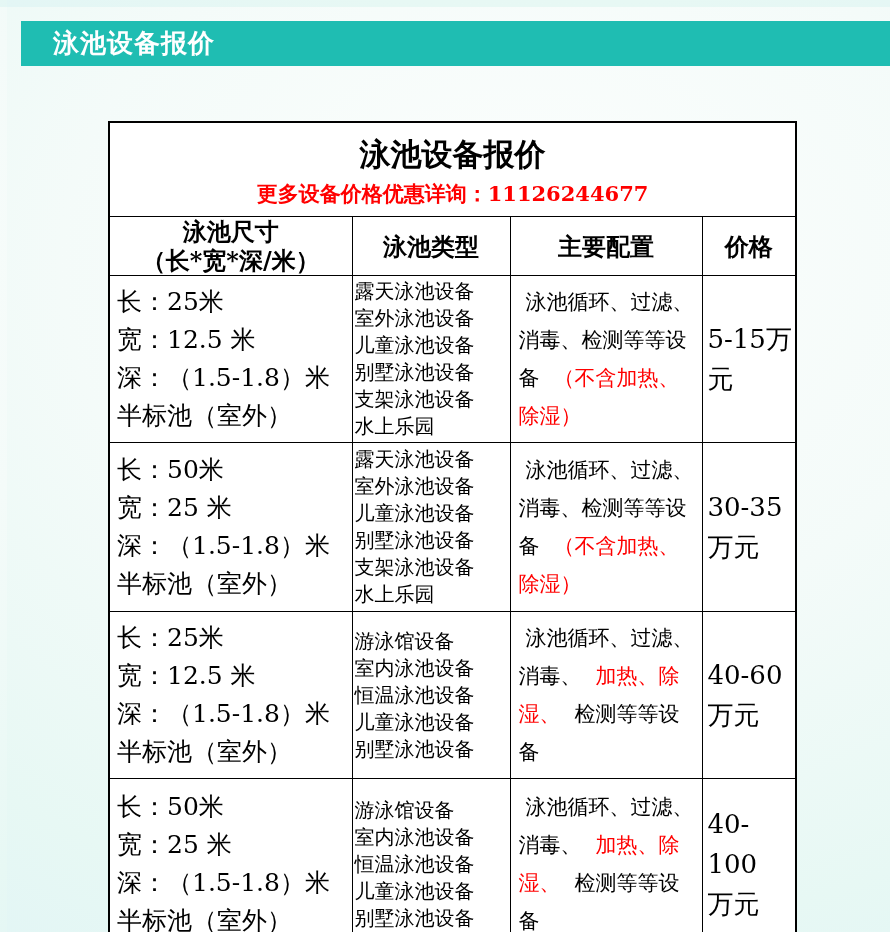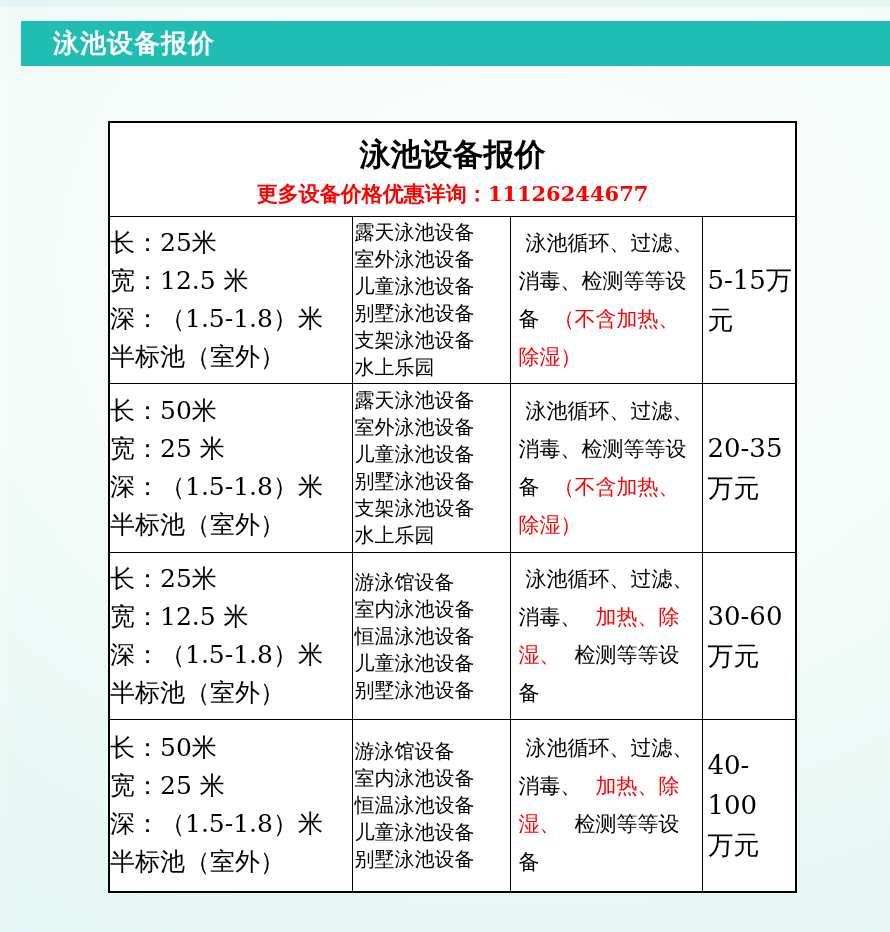--- a/index.html
+++ b/index.html
@@ -37,21 +37,21 @@
   }
   table.quote{border:2px solid var(--ink);}
   .title-cell{height:73px;text-align:center;padding:4px 0 2px 0;}
   .doc-title{font-size:31px;font-weight:bold;line-height:40px;}
   .doc-subtitle{color:var(--red);font-weight:bold;font-size:21px;line-height:26px;}
   .head-cell{
     height:59px;text-align:center;font-weight:bold;font-size:24px;
     line-height:29px;white-space:pre-line;
   }
   .size-cell{
-    font-size:25px;line-height:38px;padding:2px 4px 2px 0;
+    font-size:25px;line-height:38px;padding:2px 4px 2px 7px;
     white-space:pre-line;vertical-align:middle;
   }
   .type-cell{
     font-size:20px;line-height:27px;text-align:left;
     white-space:pre-line;vertical-align:middle;padding:2px 2px;
   }
   .config-cell{
     font-size:21px;line-height:38px;padding:2px 6px 2px 8px;
     vertical-align:middle;
   }
@@ -76,20 +76,27 @@
       <col style="width:192px">
       <col style="width:94px">
   </colgroup>
   <tbody>
     <tr>
       <td class="title-cell" colspan="4">
         <div class="doc-title">泳池设备报价</div>
         <div class="doc-subtitle">更多设备价格优惠详询：11126244677</div>
       </td>
     </tr>
+    <tr>
+      <td class="head-cell">泳池尺寸
+（长*宽*深/米）</td>
+      <td class="head-cell">泳池类型</td>
+      <td class="head-cell">主要配置</td>
+      <td class="head-cell">价格</td>
+    </tr>
 
     <tr class="r1">
       <td class="size-cell">长：25米
 宽：12.5 米
 深：（1.5-1.8）米
 半标池（室外）</td>
       <td class="type-cell">露天泳池设备
 室外泳池设备
 儿童泳池设备
 别墅泳池设备
@@ -105,36 +112,36 @@
 宽：25 米
 深：（1.5-1.8）米
 半标池（室外）</td>
       <td class="type-cell">露天泳池设备
 室外泳池设备
 儿童泳池设备
 别墅泳池设备
 支架泳池设备
 水上乐园</td>
       <td class="config-cell"><span>泳池循环、过滤、消毒、检测等等设备</span><span class="red-seg">（不含加热、除湿）</span></td>
-      <td class="price-cell">20-35
+      <td class="price-cell">30-35
 万元</td>
     </tr>
 
     <tr class="r3">
       <td class="size-cell">长：25米
 宽：12.5 米
 深：（1.5-1.8）米
 半标池（室外）</td>
       <td class="type-cell">游泳馆设备
 室内泳池设备
 恒温泳池设备
 儿童泳池设备
 别墅泳池设备</td>
       <td class="config-cell"><span>泳池循环、过滤、消毒、</span><span class="red-seg">加热、除湿、</span><span>检测等等设备</span></td>
-      <td class="price-cell">30-60
+      <td class="price-cell">40-60
 万元</td>
     </tr>
 
     <tr class="r4">
       <td class="size-cell">长：50米
 宽：25 米
 深：（1.5-1.8）米
 半标池（室外）</td>
       <td class="type-cell">游泳馆设备
 室内泳池设备

